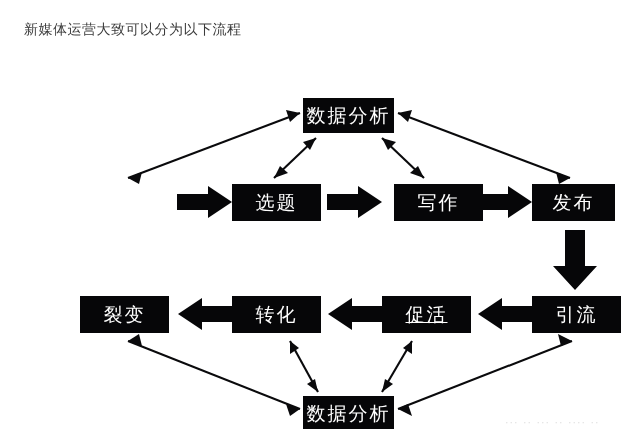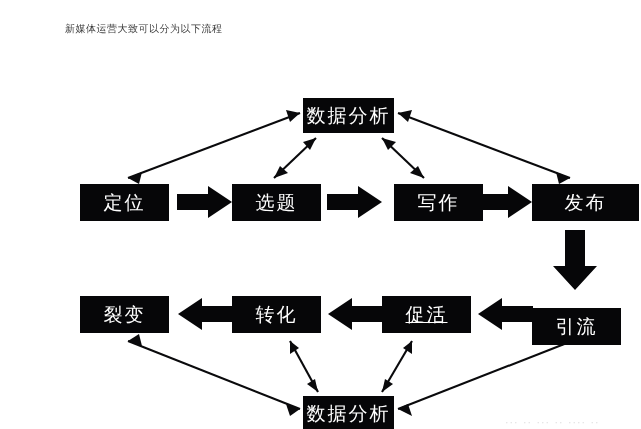--- a/index.html
+++ b/index.html
@@ -12,26 +12,25 @@
     width: 641px;
     height: 429px;
     background: #ffffff;
     overflow: hidden;
     font-family: "DejaVu Sans", "Liberation Sans", sans-serif;
   }
   #title {
     position: absolute;
     left: 24px;
     top: 20px;
-    font-size: 10px;
+    font-size: 14px;
     line-height: 18px;
     color: #3a3a3a;
     letter-spacing: 0.5px;
     white-space: nowrap;
-    margin-left: 41px;
   }
   .node {
     position: absolute;
     background: #060608;
     color: #ffffff;
     display: flex;
     align-items: center;
     justify-content: center;
     font-size: 19px;
     letter-spacing: 2px;
@@ -138,27 +137,26 @@
     <g>
       <polygon class="block-arrow" points="383,306 352,306 352,298 328,314 352,330 352,322 383,322"></polygon>
     </g>
     <g>
       <polygon class="block-arrow" points="233,306 202,306 202,298 178,314 202,330 202,322 233,322"></polygon>
     </g>
   </svg>
 
   <div class="node" style="left:303px; top:98px; width:91px; height:35px;">数据分析</div>
 
-  <div class="node" style="left:80px; top:184px; width:89px; height:37px;">定位</div>
   <div class="node" style="left:232px; top:184px; width:89px; height:37px;">选题</div>
   <div class="node" style="left:382px; top:184px; width:89px; height:37px;margin-left:12px;">写作</div>
-  <div class="node" style="left:532px; top:184px; width:107px; height:37px;">发布</div>
+  <div class="node" style="left:532px; top:184px; width:83px; height:37px;">发布</div>
 
   <div class="node" style="left:80px; top:296px; width:89px; height:37px;">裂变</div>
   <div class="node" style="left:232px; top:296px; width:89px; height:37px;">转化</div>
   <div class="node" style="left:382px; top:296px; width:89px; height:37px;text-decoration:underline;">促活</div>
-  <div class="node" style="left:532px; top:296px; width:89px; height:37px;margin-top:12px;">引流</div>
+  <div class="node" style="left:532px; top:296px; width:89px; height:37px;">引流</div>
 
   <div class="node" style="left:303px; top:396px; width:91px; height:35px;">数据分析</div>
 
   <div id="watermark">··· ·· ··· ·· ···· ··</div>
 
 </div>
 
 </body></html>

